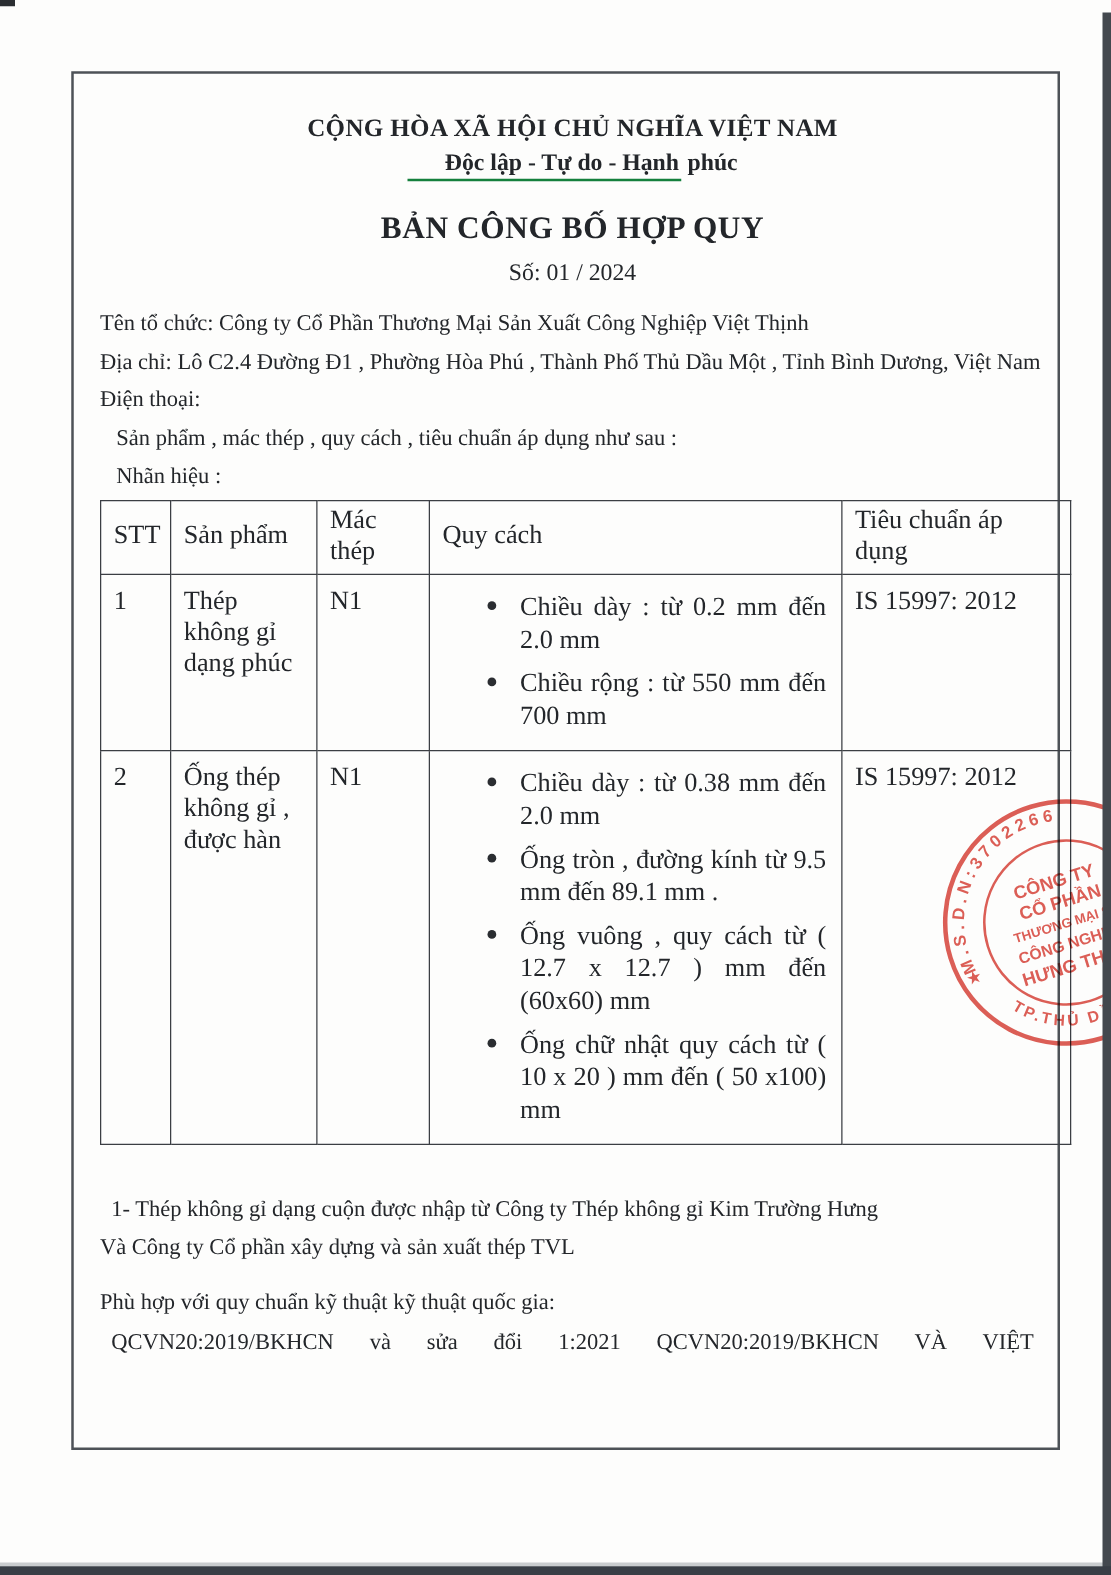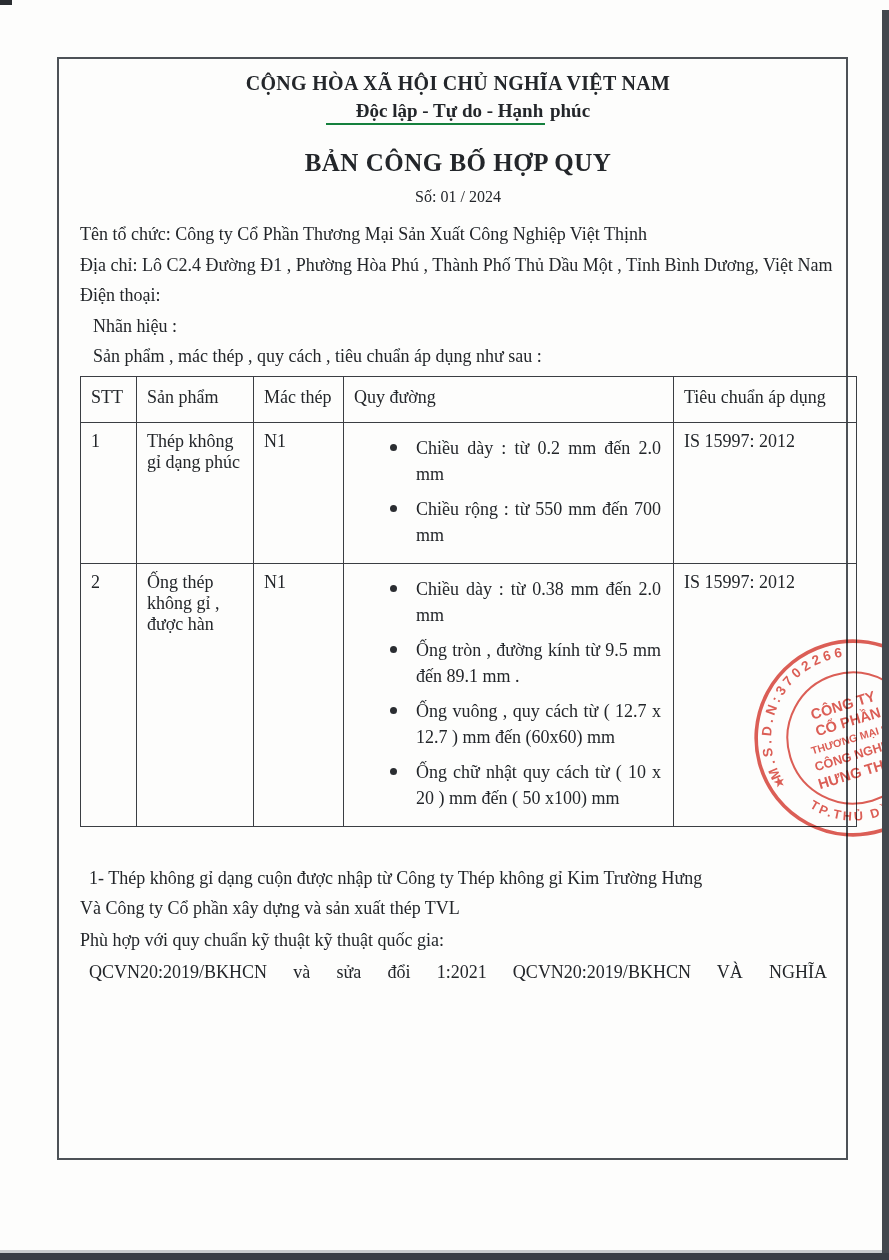--- a/index.html
+++ b/index.html
@@ -18,37 +18,37 @@
   .edge-bottom-soft { position:absolute; left:0; bottom:7px; width:889px; height:3px; background:#c9ccce; }
   .corner-mark { position:absolute; left:0; top:0; width:12px; height:5px; background:#2a2d31; }
 
   .page-border {
     position:absolute; left:57px; top:57px; width:791px; height:1103px;
     border:2px solid #4d5257;
     padding:13px 10px 0 21px;
   }
 
   
-  .hdr { text-align:center; }
+  .hdr { text-align:center;margin-top:20px; }
   .nat-title { font-size:20px; font-weight:bold; letter-spacing:.3px; }
   .motto { margin-top:5px; font-size:19px; font-weight:bold; }
   .motto .u { border-bottom:2px solid #15803d; padding:0 2px 2px 30px; }
   .doc-title { margin-top:27px; font-size:25px; font-weight:bold; letter-spacing:.5px; }
-  .doc-number { margin-top:11px; font-size:16px; }
+  .doc-number { margin-top:11px; font-size:19px; }
 
   
   .info { margin-top:13px; font-size:18px; line-height:30.5px; }
   .info p { margin:0; }
   .info .ind { padding-left:13px; }
   .info .bold { font-weight:bold; }
 
   
   table.products {
     width:776px; margin-top:4px; border-collapse:collapse;
-    font-size:18px; table-layout:fixed;
+    font-size:21px; table-layout:fixed;
   }
   table.products th, table.products td {
     border:1.6px solid #3b3e43; vertical-align:top; font-weight:normal;
     text-align:left; padding:8px 8px 6px 10px;
   }
   table.products th { height:46px; vertical-align:middle; padding-top:2px; }
   th.c-stt, td.c-stt { text-align:center; padding-left:2px; padding-right:2px; }
   td.c-mac { text-align:center; }
   td.c-sp { text-align:justify; padding-right:9px; }
   td.c-sp, td.c-mac, td.c-std, td.c-stt { padding-top:12px; }
@@ -63,21 +63,21 @@
   ul.specs .dot {
     position:absolute; left:36px; top:9px; width:7px; height:7px;
     border-radius:50%; background:#2a2d31;
   }
 
   
   .notes { margin-top:36px; font-size:18px; line-height:30px; padding-right:9px; }
   .n1a { padding-left:9px; }
   .n2  { padding-left:33px; text-indent:-24px; text-align:justify; margin-top:4px; }
   .n2tail { margin-top:2px; }
-  .conform-intro { margin-top:2px; }
+  .conform-intro { margin-top:14px; }
   .qline1 { padding-left:9px; text-align:justify; text-align-last:justify; margin-top:2px; }
   .qline2 { margin-left:-19px; }
 
   
   .stamp {
     position:absolute; left:737px; top:622px; width:232px; height:232px;
     color:var(--stamp-red); opacity:.88; mix-blend-mode:multiply;
   }
   .stamp text { fill:currentColor; font-family:"Liberation Sans","DejaVu Sans",sans-serif; font-weight:bold; }
 </style>
@@ -92,38 +92,38 @@
       <div class="nat-title">CỘNG HÒA XÃ HỘI CHỦ NGHĨA VIỆT NAM</div>
       <div class="motto"><span class="u">Độc lập - Tự do - Hạnh</span><span> phúc</span></div>
       <div class="doc-title">BẢN CÔNG BỐ HỢP QUY</div>
       <div class="doc-number">Số: 01 / 2024</div>
     </div>
 
     <div class="info">
       <p>Tên tổ chức: Công ty Cổ Phần Thương Mại Sản Xuất Công Nghiệp Việt Thịnh</p>
       <p>Địa chỉ: Lô C2.4 Đường Đ1 , Phường Hòa Phú , Thành Phố Thủ Dầu Một , Tỉnh Bình Dương, Việt Nam</p>
       <p>Điện thoại:</p>
+      <p class="ind">Sản phẩm , mác thép , quy cách , tiêu chuẩn áp dụng như sau :</p>
       <p class="ind">Nhãn hiệu :</p>
-      <p class="ind">Sản phẩm , mác thép , quy cách , tiêu chuẩn áp dụng như sau :</p>
     </div>
 
     <table class="products">
       <colgroup>
         <col style="width:56px">
           <col style="width:117px">
           <col style="width:90px">
           <col style="width:330px">
           <col style="width:183px">
       </colgroup>
       <thead>
         <tr>
           <th class="c-stt">STT</th>
           <th>Sản phẩm</th>
           <th>Mác thép</th>
-          <th>Quy đường</th>
+          <th>Quy cách</th>
           <th>Tiêu chuẩn áp dụng</th>
         </tr>
       </thead>
       <tbody>
         <tr class="r1">
           <td class="c-stt">1</td>
           <td class="c-sp">Thép không gỉ dạng phúc</td>
           <td class="c-mac">N1</td>
           <td>
             <ul class="specs">
@@ -147,21 +147,21 @@
           </td>
           <td class="c-std">IS 15997: 2012</td>
         </tr>
       </tbody>
     </table>
 
     <div class="notes">
       <div class="n1a">1-  Thép không gỉ dạng cuộn được nhập từ Công ty Thép không gỉ Kim Trường Hưng</div>
       <div>Và Công ty Cổ phần xây dựng và sản xuất thép TVL</div>
       <div class="conform-intro">Phù hợp với quy chuẩn kỹ thuật kỹ thuật quốc gia:</div>
-      <div class="qline1">QCVN20:2019/BKHCN và sửa đổi 1:2021 QCVN20:2019/BKHCN VÀ NGHĨA</div>
+      <div class="qline1">QCVN20:2019/BKHCN và sửa đổi 1:2021 QCVN20:2019/BKHCN VÀ VIỆT</div>
     </div>
 
   </div>
 
   <svg class="stamp" viewBox="0 0 230 230">
     <g transform="rotate(-17 115 115)">
       <circle cx="115" cy="115" r="96" fill="none" stroke="currentColor" stroke-width="3.6"></circle>
       <circle cx="115" cy="115" r="65" fill="none" stroke="currentColor" stroke-width="2"></circle>
       <defs>
         <path id="arcTop" d="M 38.9,142.7 A 81,81 0 1 1 191.1,142.7"></path>

